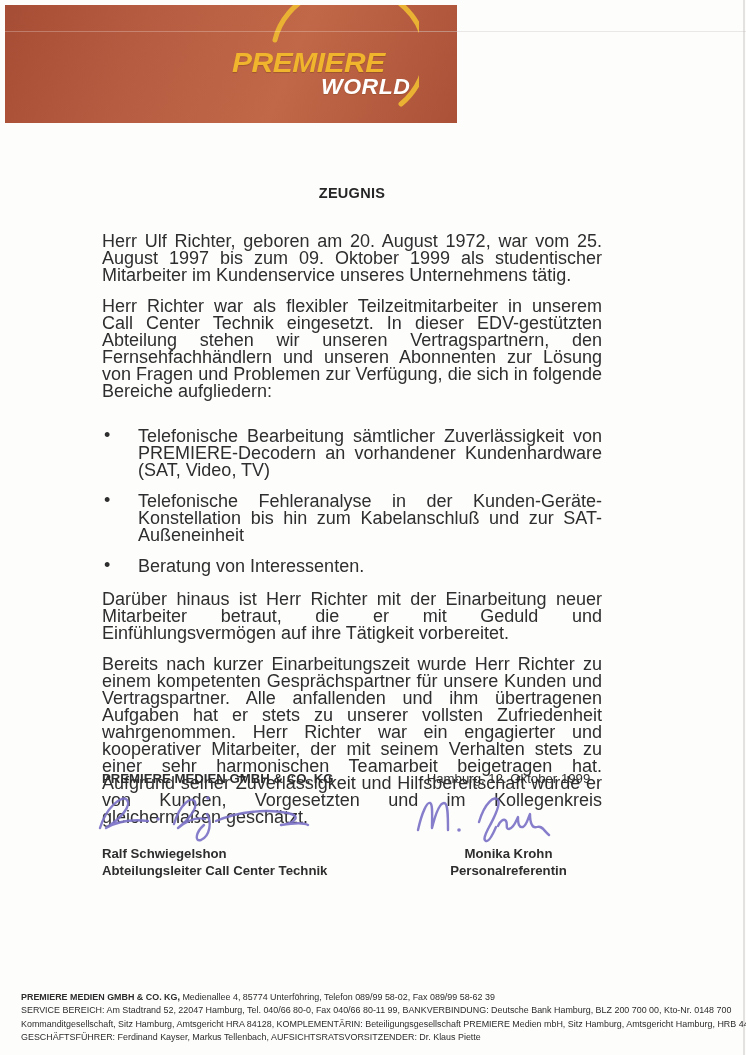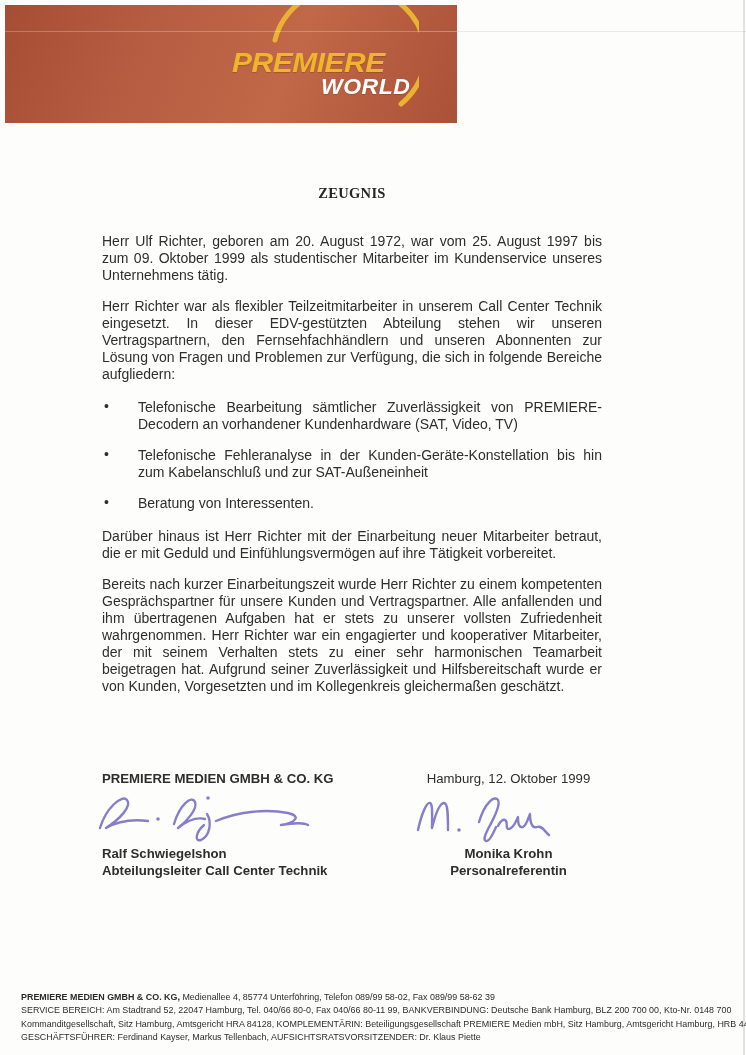--- a/index.html
+++ b/index.html
@@ -33,29 +33,29 @@
   .banner-scanline { position:absolute; left:0; top:26px; width:100%; height:1px; background:rgba(255,255,255,0.25); }
 
   
   .page-scanline { position:absolute; left:419px; top:31px; width:327px; height:1px; background:rgba(185,178,172,0.28); }
   .edge-shadow { position:absolute; top:0; right:1px; width:2px; height:100%; background:rgba(176,170,164,0.32); }
 
   
   .doc-title {
     position:absolute; top:185px; left:102px; width:500px;
     text-align:center; font-size:14.5px; font-weight:bold;
-    letter-spacing:0.3px; color:#262626;font-family:Liberation Serif, serif;
+    letter-spacing:0.3px; color:#262626;
   }
   .doc-body {
     position:absolute; top:233px; left:102px; width:500px;
-    font-size:14px; line-height:17px; text-align:justify; text-align-last:left;
+    font-size:18px; line-height:17px; text-align:justify; text-align-last:left;
     color:#2e2e2e;
   }
   .doc-body p { margin:0 0 14px 0; }
-  .doc-body p.pre-list { margin-bottom:16px; }
+  .doc-body p.pre-list { margin-bottom:28px; }
   ul.points { list-style:none; margin:0 0 2px 0; padding:0; }
   ul.points li { position:relative; padding-left:36px; margin-bottom:14px; text-align:justify; text-align-last:left; }
   ul.points li:last-child { margin-bottom:16px; }
   ul.points .dot { position:absolute; left:2px; top:-1px; }
 
   
   .sig-row { position:absolute; top:770px; left:102px; width:500px; height:115px; font-size:13.2px; line-height:17px; }
   .sig-col { position:absolute; top:0; }
   .sig-col.left  { left:0;    width:310px; }
   .sig-col.right { left:313px; width:187px;text-align:center; }

